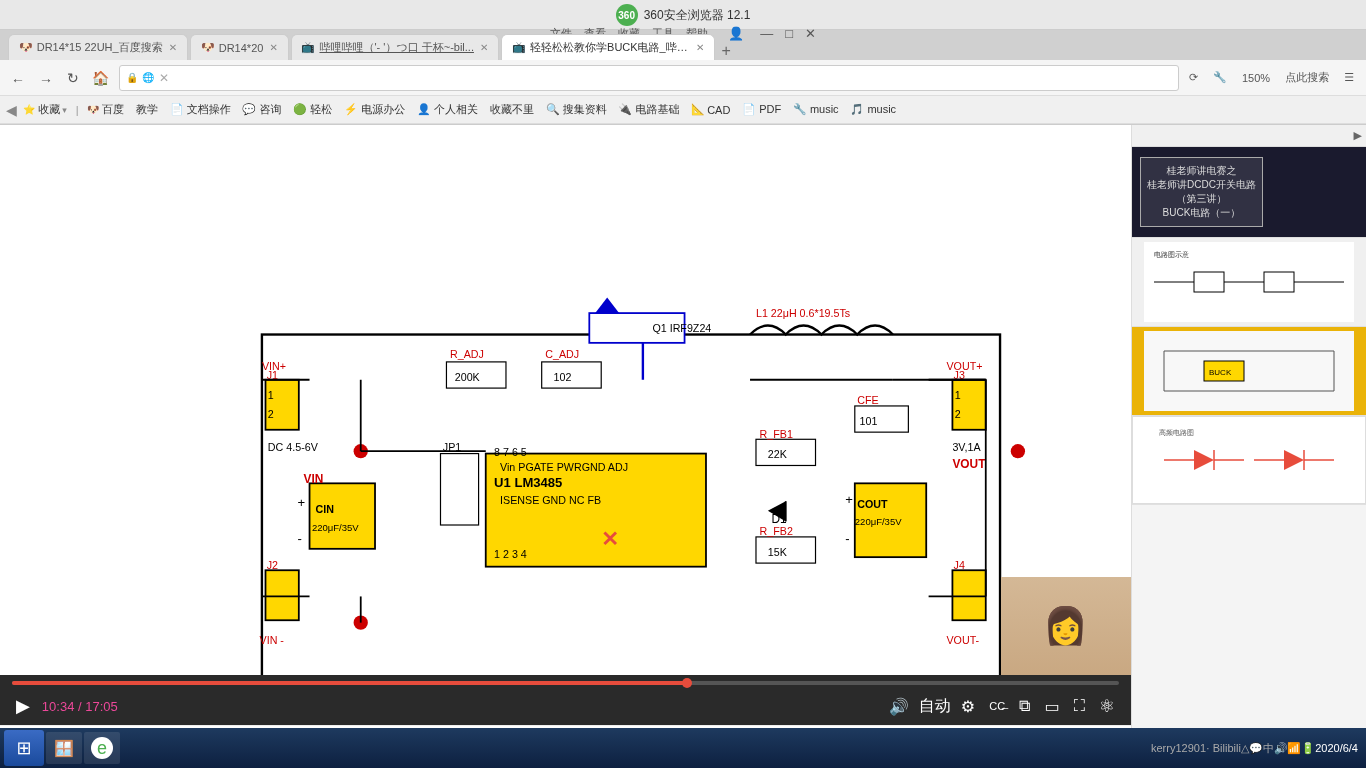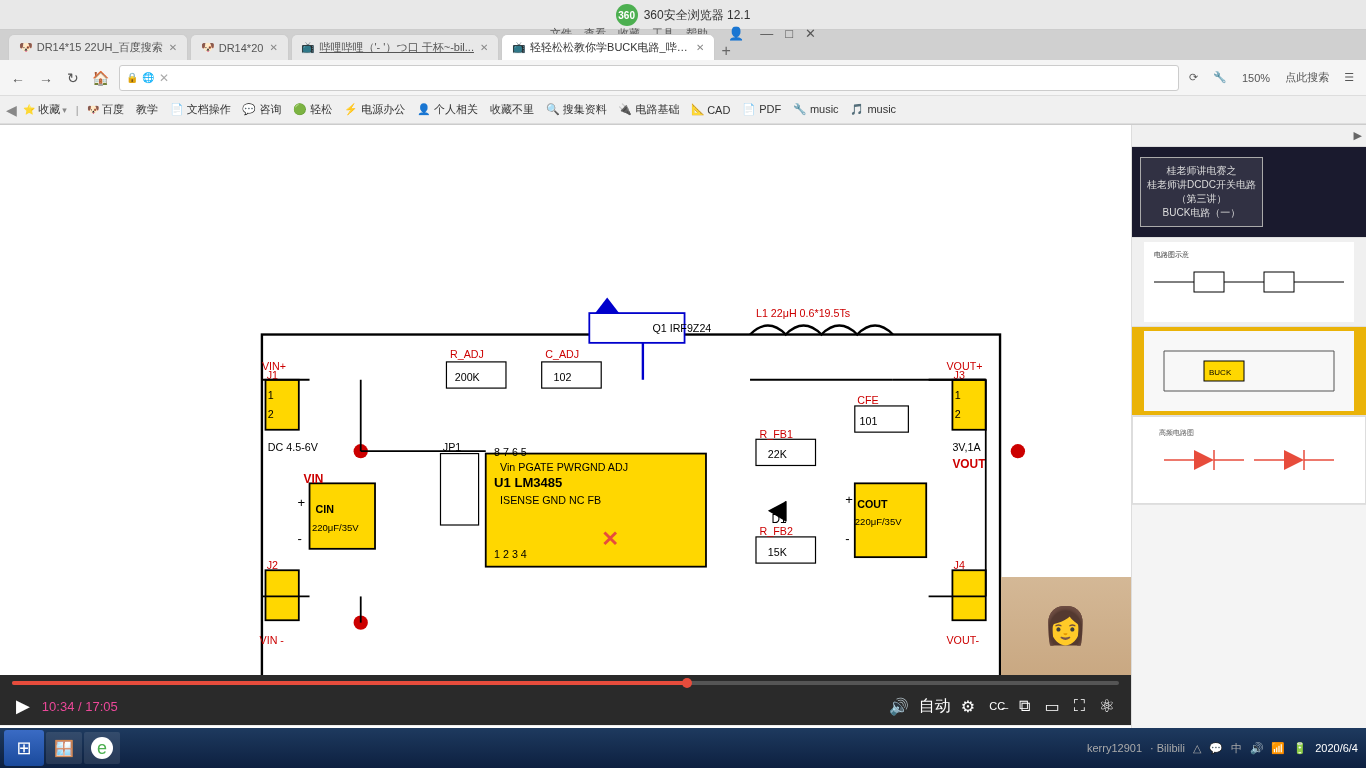--- a/index.html
+++ b/index.html
@@ -325,21 +325,21 @@
     }
     .taskbar-icon {
       width: 36px; height: 32px;
       border-radius: 2px;
       display: flex; align-items: center; justify-content: center;
       cursor: pointer; font-size: 18px;
       background: rgba(255,255,255,0.1);
     }
     .taskbar-right {
       margin-left: auto;
-      display: flex; align-items: center; gap: 8px;
+      display: flex; align-items: center; gap: 0;
       color: white; font-size: 11px;
       padding-right: 4px;
     }
     .taskbar-time { }
 
     
     .circuit-svg {
       width: 100%;
       height: 100%;
     }

